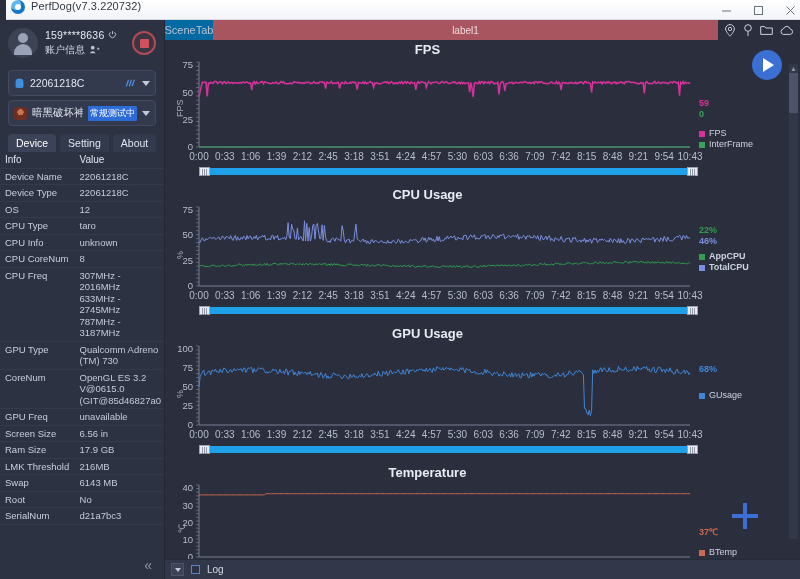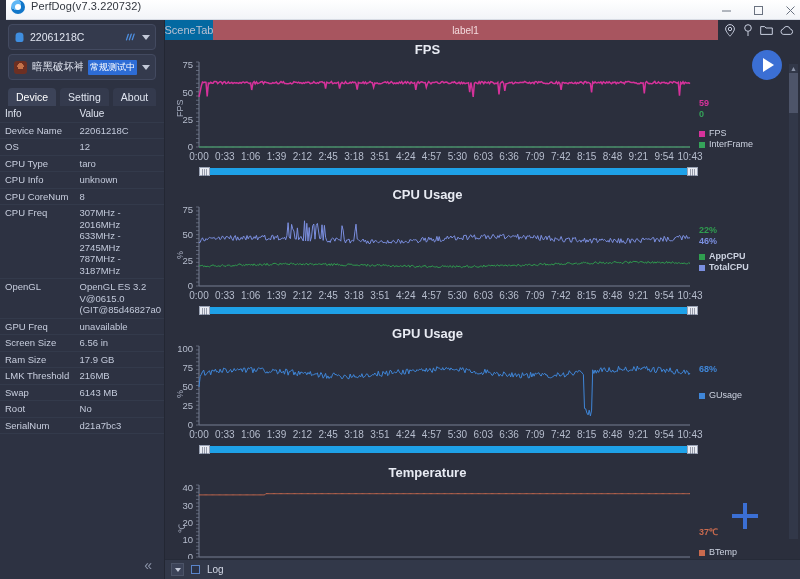--- a/index.html
+++ b/index.html
@@ -143,20 +143,47 @@
           <line x1="9.5" y1="1.5" x2="1.5" y2="9.5" stroke="#6a7280" stroke-width="1"></line>
         </svg>
     </div>
   </div>
 </div>
 
 <div id="app">
 
   <div id="left">
 
+    <div class="acct">
+      <div class="avatar"></div>
+      <div class="acct-mid">
+        <div class="acct-row">
+          <span class="acct-phone">159****8636</span>
+          <span class="ico-sm">
+            <svg width="9" height="9" viewBox="0 0 10 10">
+                <path d="M5 1.2 V4.6" stroke="#b9c0d2" stroke-width="1.1" fill="none"></path>
+                <path d="M2.6 2.6 A3.4 3.4 0 1 0 7.4 2.6" stroke="#b9c0d2" stroke-width="1.1" fill="none"></path>
+              </svg>
+          </span>
+        </div>
+        <div class="acct-row">
+          <span class="acct-sub">账户信息</span>
+          <span class="ico-sm">
+            <svg width="11" height="9" viewBox="0 0 12 10">
+                <circle cx="4" cy="3" r="2.1" fill="#b9c0d2"></circle>
+                <path d="M0.8 9.2 a3.4 3.4 0 0 1 6.4 0z" fill="#b9c0d2"></path>
+                <path d="M8.6 4.2 h3M10.1 2.7 v3" stroke="#b9c0d2" stroke-width="0.9"></path>
+              </svg>
+          </span>
+        </div>
+      </div>
+      <div class="rec-btn">
+          <i></i>
+        </div>
+    </div>
 
     <div class="sel">
       <span class="dot">
         <svg width="11" height="13" viewBox="0 0 11 13">
             <ellipse cx="5.5" cy="4" rx="4" ry="3.4" fill="#3f8ee0"></ellipse>
             <rect x="1.5" y="4" width="8" height="6" rx="2" fill="#3f8ee0"></rect>
           </svg>
       </span>
       <span class="txt">22061218C</span>
       <span class="right">
@@ -189,41 +216,49 @@
           <tbody>
             <tr class="hdr">
               <td class="k">Info</td>
               <td class="v">Value</td>
             </tr>
             <tr>
               <td class="k">Device Name</td>
               <td class="v">22061218C</td>
             </tr>
             <tr>
+              <td class="k">Device Type</td>
+              <td class="v">22061218C</td>
+            </tr>
+            <tr>
               <td class="k">OS</td>
               <td class="v">12</td>
             </tr>
             <tr>
               <td class="k">CPU Type</td>
               <td class="v">taro</td>
             </tr>
             <tr>
               <td class="k">CPU Info</td>
               <td class="v">unknown</td>
             </tr>
             <tr>
               <td class="k">CPU CoreNum</td>
               <td class="v">8</td>
             </tr>
             <tr>
               <td class="k">CPU Freq</td>
               <td class="v">307MHz - 2016MHz<br>633MHz - 2745MHz<br>787MHz - 3187MHz</td>
             </tr>
             <tr>
-              <td class="k">OpenGL</td>
+              <td class="k">GPU Type</td>
+              <td class="v">Qualcomm Adreno (TM) 730</td>
+            </tr>
+            <tr>
+              <td class="k">CoreNum</td>
               <td class="v">OpenGL ES 3.2 V@0615.0 (GIT@85d46827a0</td>
             </tr>
             <tr>
               <td class="k">GPU Freq</td>
               <td class="v">unavailable</td>
             </tr>
             <tr>
               <td class="k">Screen Size</td>
               <td class="v">6.56 in</td>
             </tr>

